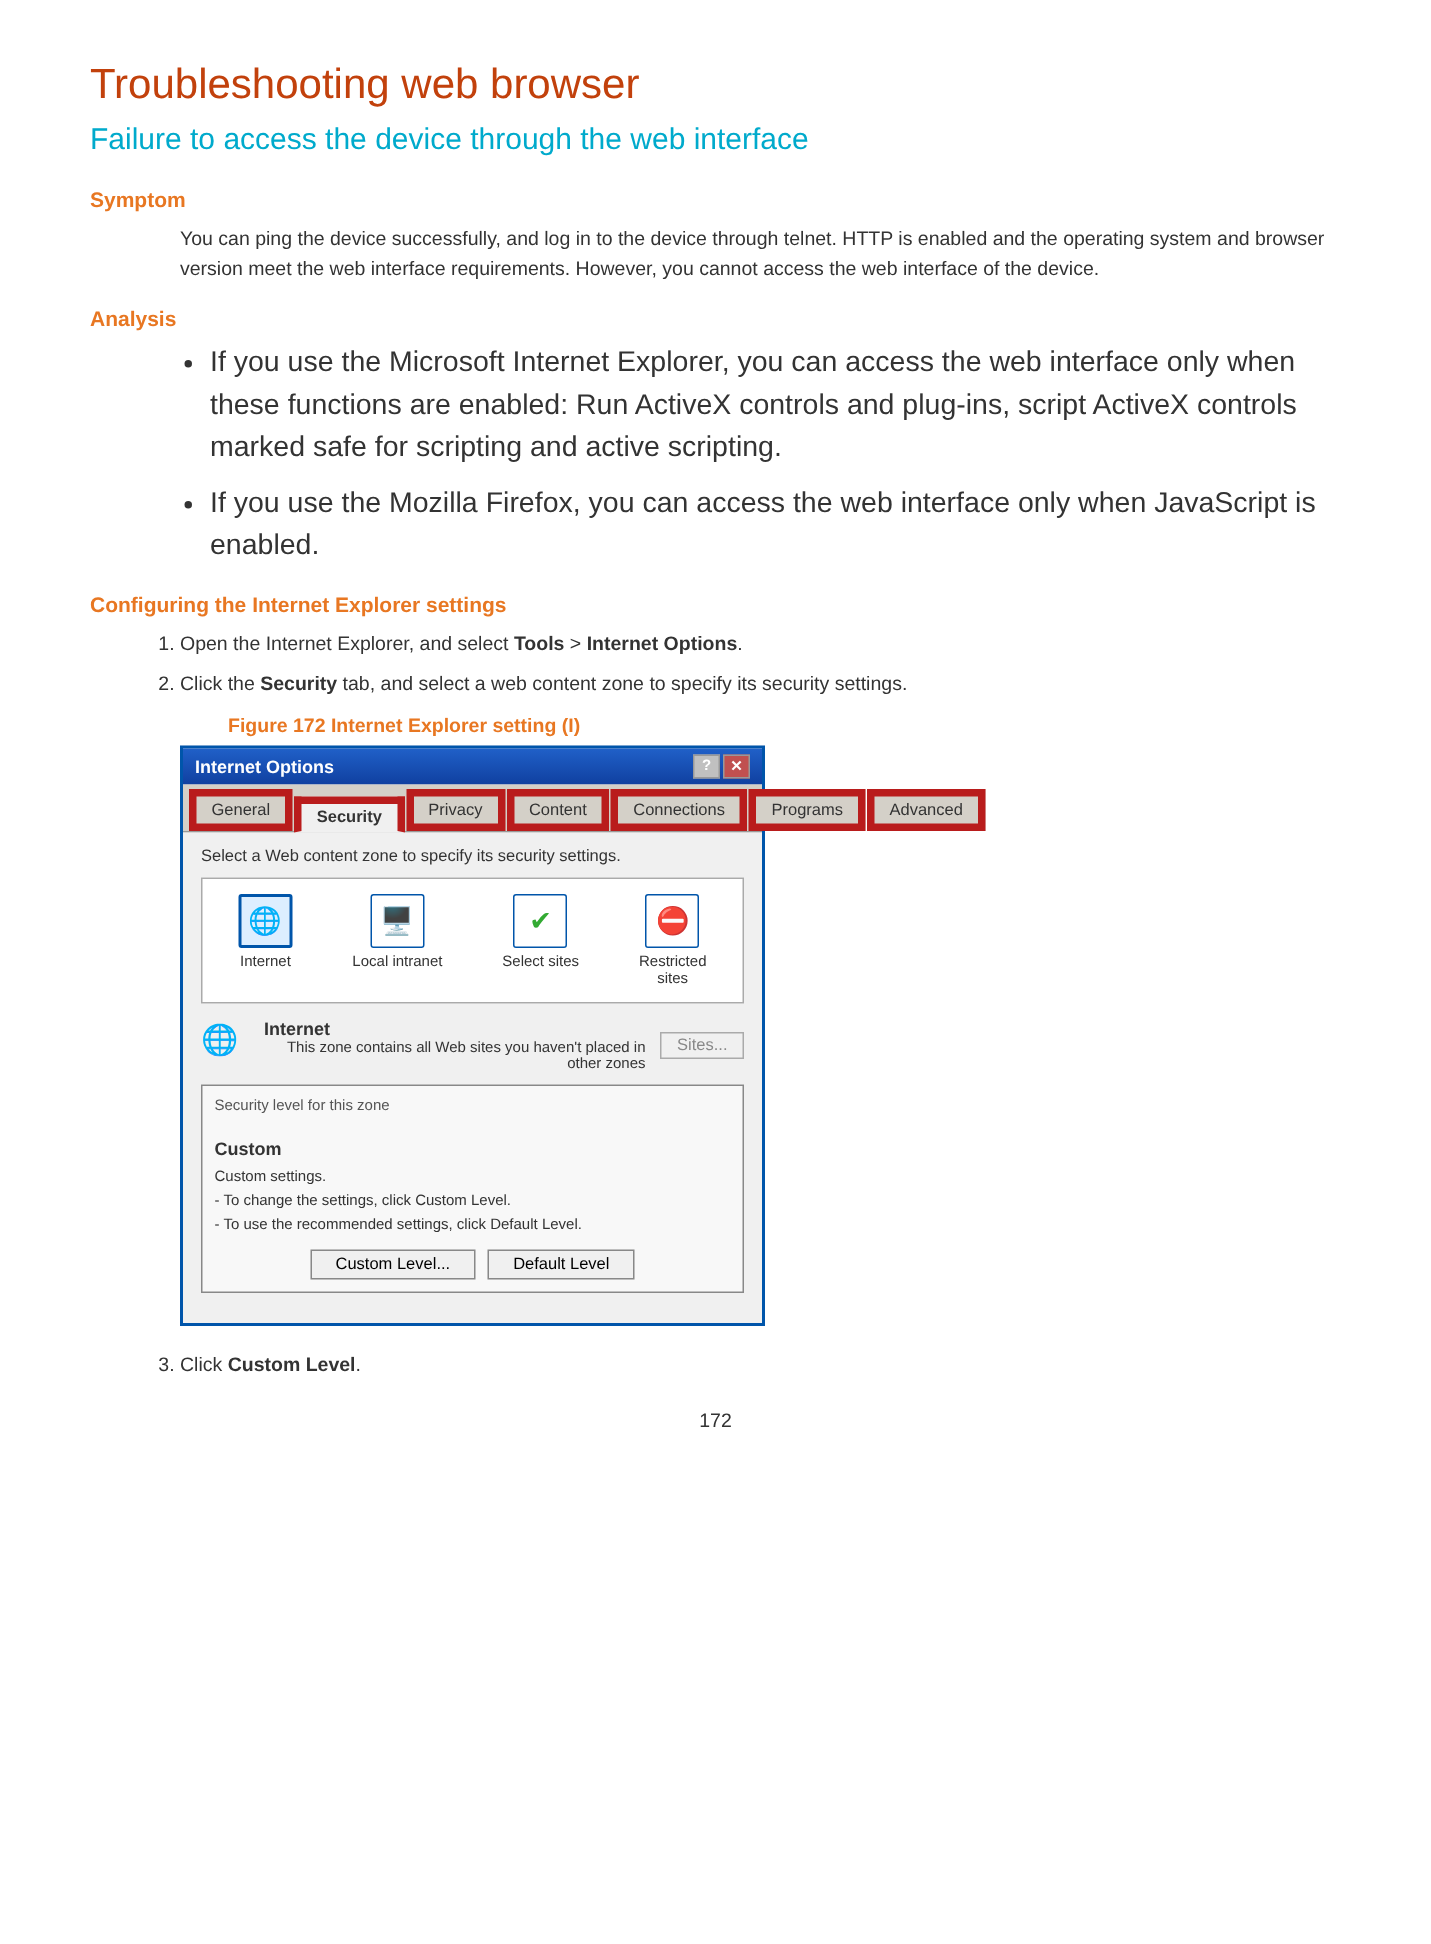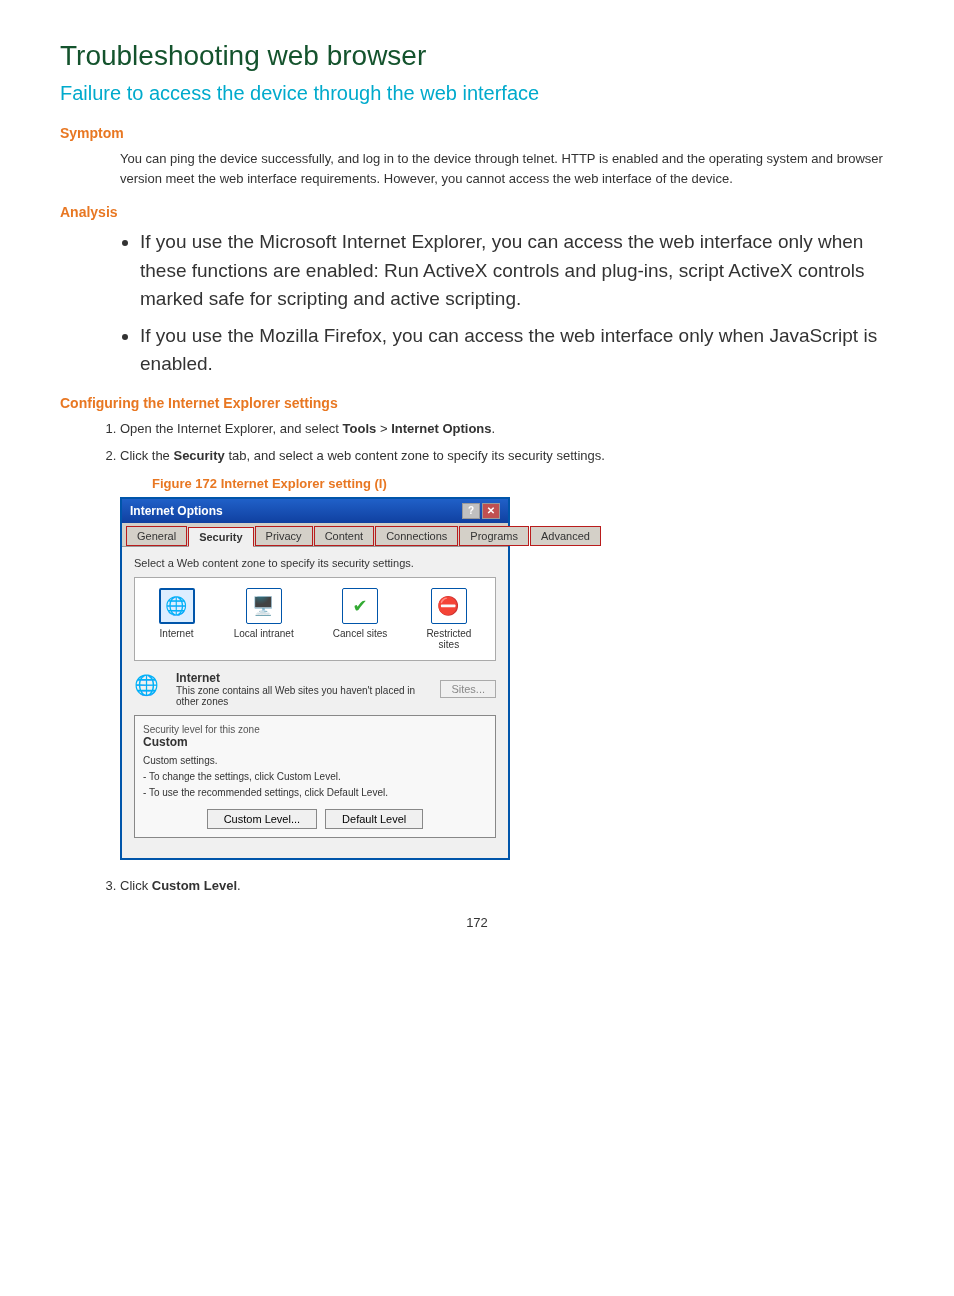--- a/index.html
+++ b/index.html
@@ -5,21 +5,21 @@
     * { box-sizing: border-box; margin: 0; padding: 0; }
     body {
       font-family: Arial, sans-serif;
       font-size: 14px;
       background: #fff;
       color: #333;
       padding: 40px 60px;
       max-width: 954px;
     }
     h1 {
-      color: #14532d;
+      color: #c2410c;
       font-size: 28px;
       font-weight: normal;
       margin-bottom: 10px;
     }
     h2 {
       color: #00aacc;
       font-size: 20px;
       font-weight: normal;
       margin-bottom: 20px;
     }
@@ -105,21 +105,21 @@
     .ie-titlebar-btn.close { background: #c05050; color: white; }
     .ie-tabs {
       display: flex;
       align-items: flex-end;
       padding: 0 4px;
       background: #d4d0c8;
       border-bottom: 1px solid #999;
     }
     .ie-tab {
       padding: 3px 10px;
-      border: 1px solid #b91c1c;
+      border: 5px solid #b91c1c;
       background: #d4d0c8;
       font-size: 11px;
       cursor: pointer;
       margin-right: 1px;
       margin-top: 3px;
     }
     .ie-tab.active {
       background: #f0f0f0;
       border-bottom: 1px solid #f0f0f0;
       font-weight: bold;
@@ -171,40 +171,40 @@
       gap: 10px;
       margin-bottom: 8px;
     }
     .ie-zone-info-icon {
       width: 32px;
       height: 32px;
       font-size: 20px;
     }
     .ie-zone-info-text { flex: 1; }
     .ie-zone-info-text .zone-name { font-weight: bold; font-size: 12px; }
-    .ie-zone-info-text .zone-desc { font-size: 10px; color: #333; }
+    .ie-zone-info-text .zone-desc { font-size: 10px; color: #333; text-align: right; }
     .ie-sites-btn {
       border: 1px solid #aaa;
       padding: 2px 10px;
       background: #f0f0f0;
       font-size: 11px;
       color: #888;
       cursor: not-allowed;
     }
     .ie-security-group {
       border: 1px solid #888;
       padding: 8px;
       margin-bottom: 10px;
       background: #f8f8f8;
     }
     .ie-security-group legend,
     .ie-group-label {
       font-size: 10px;
       color: #555;
-      margin-bottom: 0;
+      margin-bottom: 16px;
     }
     .ie-custom-label { font-weight: bold; font-size: 12px; margin-bottom: 4px; }
     .ie-custom-desc { font-size: 10px; line-height: 1.6; }
     .ie-bottom-buttons {
       display: flex;
       justify-content: center;
       gap: 8px;
       margin-top: 8px;
     }
     .ie-bottom-btns-row {
@@ -291,21 +291,21 @@
       <div class="ie-zone-item">
         <div class="ie-zone-icon">
           <span>🖥️</span>
         </div>
         <span>Local intranet</span>
       </div>
       <div class="ie-zone-item">
         <div class="ie-zone-icon">
           <span style="color:#33aa33;">✔</span>
         </div>
-        <span>Cancel sites</span>
+        <span>Select sites</span>
       </div>
       <div class="ie-zone-item">
         <div class="ie-zone-icon">
           <span style="color:#cc2222;">⛔</span>
         </div>
         <span style="text-align:center;">Restricted<br>sites</span>
       </div>
     </div>
 
     <div class="ie-zone-info">

